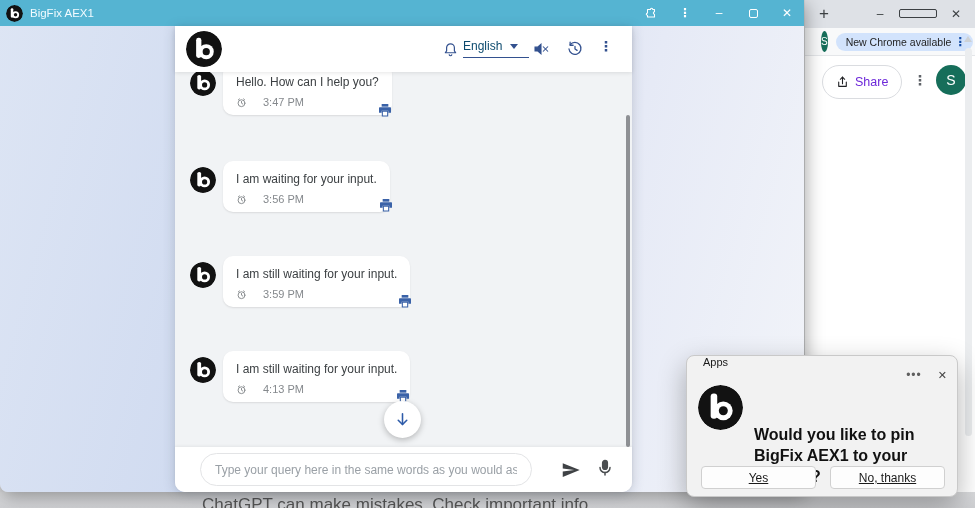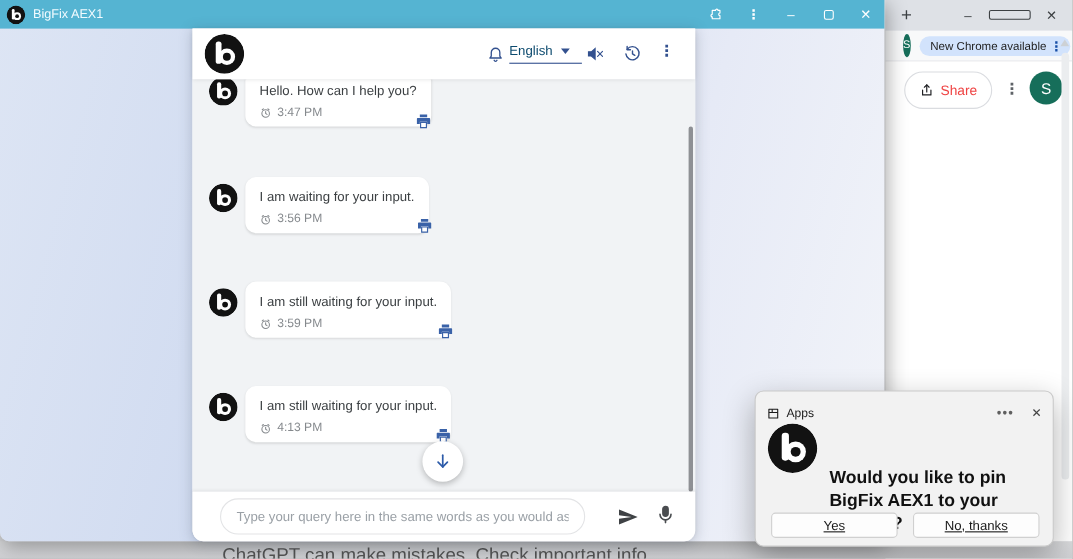--- a/index.html
+++ b/index.html
@@ -26,21 +26,21 @@
     border-bottom:1px solid #e4e6e9; display:flex; align-items:center; }
   .vsep { width:2px; height:15px; background:#c9ccd1; margin-left:7px; border-radius:1px; }
   .avatar-sm { width:21px; height:21px; border-radius:50%; background:#166e5a; color:#fff; font-size:10px;
     display:flex; align-items:center; justify-content:center; margin-left:9px; }
   .chrome-pill { height:18px; margin-left:8px; flex:1; margin-right:4px; background:#d2e3fc; border-radius:13px;
     display:flex; align-items:center; padding:0 4px 0 10px; }
   .chrome-pill .lbl { font-size:10.5px; color:#1f1f1f; white-space:nowrap; }
   .chrome-pill .dots { margin-left:auto; color:#174ea6; font-size:12px; font-weight:bold; padding:0 3px; }
   .browser .content { position:absolute; left:0; top:56px; width:170px; height:436px; background:#fff; }
   .share-btn { position:absolute; left:17px; top:9px; height:31px; padding:16px 13px; border:1px solid #dadce0;
-    border-radius:17px; background:#fff; display:flex; align-items:center; gap:6px; font-size:12.5px; color:#ef4444; }
+    border-radius:17px; background:#fff; display:flex; align-items:center; gap:6px; font-size:12.5px; color:#6d28d9; }
   .browser .menu-dots { position:absolute; left:104px; top:13px; color:#5f6368; font-size:14px; font-weight:bold;
     letter-spacing:0; line-height:1; padding:4px; }
   .avatar-lg { position:absolute; left:131px; top:9px; width:30px; height:30px; border-radius:50%; background:#166e5a;
     color:#fff; font-size:14px; display:flex; align-items:center; justify-content:center; }
   .browser .scroll { position:absolute; right:3px; top:48px; width:7px; height:388px; background:#ebedef; border-radius:4px; }
   .browser .scroll-up { position:absolute; right:3px; top:36px; width:0; height:0; border-left:4px solid transparent;
     border-right:4px solid transparent; border-bottom:6px solid #cdd1d5; }
 
   
   .bigfix { position:absolute; left:0; top:0; width:804px; height:492px; z-index:10;
@@ -70,21 +70,21 @@
   .lang .caret { width:0; height:0; border-left:4.5px solid transparent; border-right:4.5px solid transparent;
     border-top:5.5px solid #33518f; }
   .hdr-dots { position:absolute; left:424px; top:12px; color:#33518f; font-size:14px; font-weight:bold; line-height:1.2; }
 
   .messages { position:absolute; left:0; top:46px; width:457px; height:375px; background:#f1f3f5; overflow:hidden; }
   .msg-row { position:absolute; display:flex; align-items:flex-start; }
   .msg-row .blogo { margin-top:6px; }
   .bubble { margin-left:7px; background:#fff; border-radius:10px; padding:11px 13px 7px 13px;
     box-shadow:0 1px 2px rgba(0,0,0,.10); white-space:nowrap; }
   .bubble .mtext { font-size:12px; color:#3c4043; }
-  .bubble .mtime { margin-top:7px; display:flex; align-items:center; gap:5px; color:#85898d; font-size:11px; }
+  .bubble .mtime { margin-top:7px; display:flex; align-items:center; gap:16px; color:#85898d; font-size:11px; }
   .r1 { left:15px; top:-8px; }
   .r2 { left:15px; top:89px; }
   .r3 { left:15px; top:184px; }
   .r4 { left:15px; top:279px; }
   .print-btn { position:absolute; width:16px; height:16px; color:#3a62a8; }
   .p1 { left:202px; top:30px; }
   .p2 { left:203px; top:125px; }
   .p3 { left:222px; top:221px; }
   .p4 { left:220px; top:316px; }
   .scroll-down { position:absolute; left:209px; top:329px; width:37px; height:37px; border-radius:50%;
@@ -97,22 +97,22 @@
   .query-input { position:absolute; left:25px; top:6px; width:332px; height:33px; border:1px solid #e3e4e6;
     border-radius:17px; padding:0 14px; font-size:12px; color:#3c4043; background:#fff; outline:none;
     font-family:"Liberation Sans","DejaVu Sans",sans-serif; }
   .query-input::placeholder { color:#9aa0a6; }
   .send-btn { position:absolute; left:385px; top:12px; width:22px; height:22px; color:#3f4245; }
   .mic-btn { position:absolute; left:420px; top:11px; width:22px; height:22px; color:#4a4d50; }
 
   
   .popup { position:absolute; left:686px; top:355px; width:272px; height:142px; background:#f2f2f2;
     border:1px solid #c9c9c9; border-radius:8px; z-index:20; box-shadow:0 10px 28px rgba(0,0,0,.30); }
-  .popup-header { position:absolute; left:0; top:0; width:100%; height:26px; display:flex; align-items:flex-end;
-    padding:0 10px; }
+  .popup-header { position:absolute; left:0; top:0; width:100%; height:26px; display:flex; align-items:flex-start;
+    padding:0 10px;flex-direction:column; }
   .popup-header .app-name { font-size:11px; color:#1a1a1a; margin-left:6px; }
   .popup-header .ph-right { margin-left:auto; display:flex; align-items:center; gap:16px; color:#5f5f5f; }
   .popup-header .ellipsis { font-size:12px; letter-spacing:1px; }
   .popup-header .close-x { font-size:11px; color:#444; }
   .popup-body { position:absolute; left:11px; top:29px; width:250px; display:flex; gap:11px; }
   .popup-text { font-size:16px; line-height:1.32;margin-top:39px; }
   .popup-text .ptitle { color:#111; font-weight:700; }
   .popup-text .pbody { color:#3f3f3f; margin-top:1px; }
   .popup-buttons { position:absolute; left:14px; top:110px; width:244px; display:flex; gap:14px; }
   .popup-btn { flex:1; height:23px; background:#fdfdfd; border:1px solid #d0d0d0; border-radius:4px;

